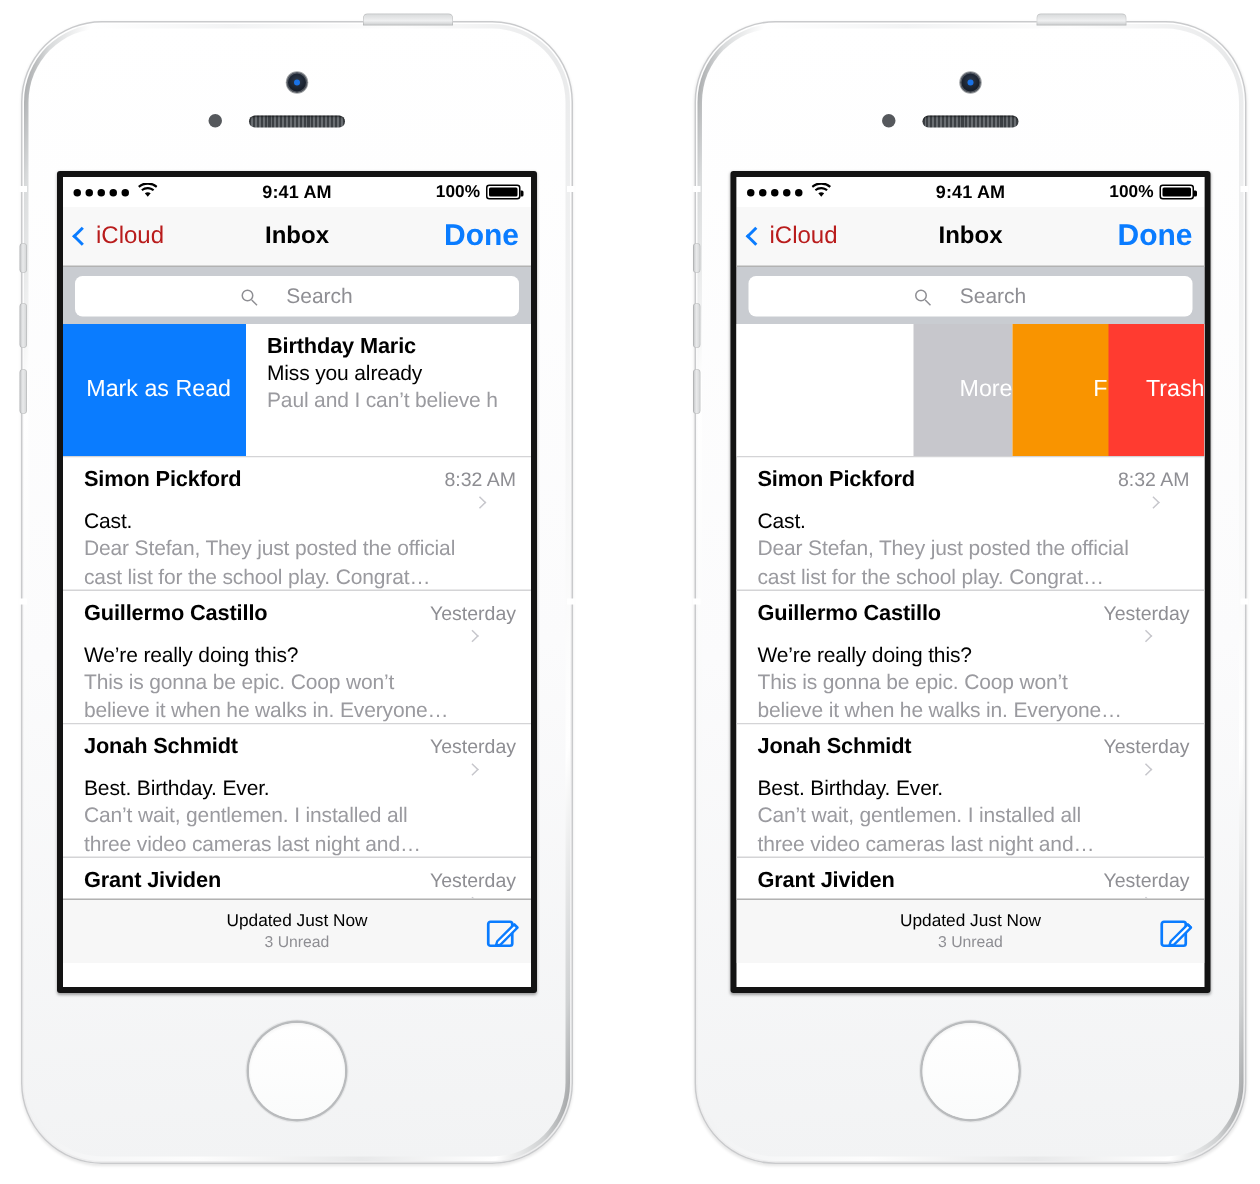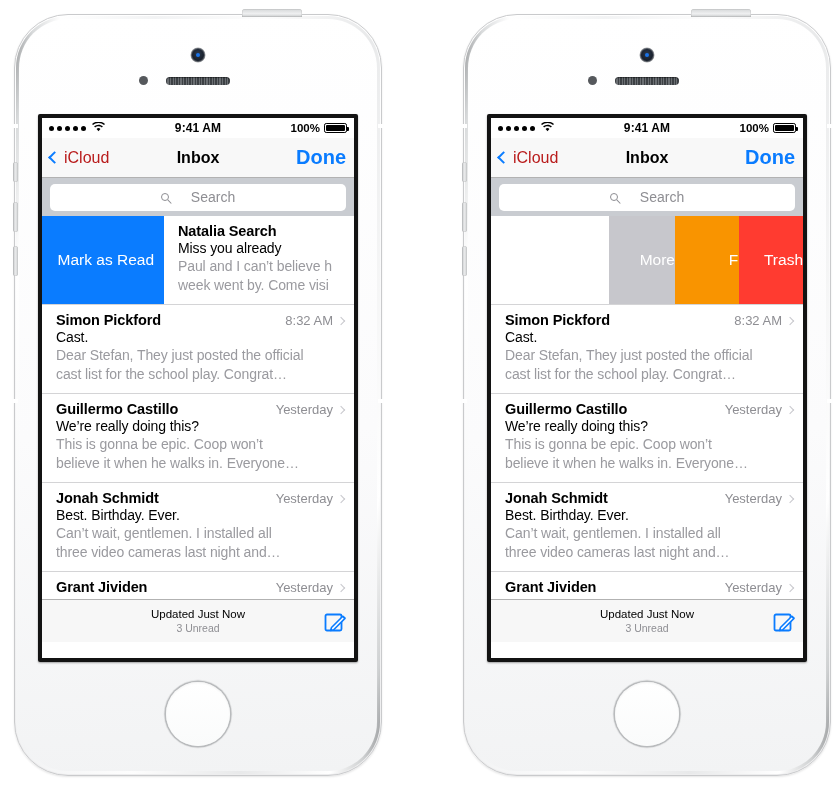--- a/index.html
+++ b/index.html
@@ -177,21 +177,21 @@
   
   .list{ background:#fff; }
   .row{
     position:relative; padding:7px 10px 8px 14px;
     border-bottom:.5px solid #d4d4d6; background:#fff;
     overflow:hidden; height:89px;
   }
   .row.short{ height:27px; border-bottom:none; padding-bottom:0; }
   .row-head{ display:flex; align-items:baseline; }
   .sender{ font-size:14.5px; font-weight:bold; color:#000; flex:1; letter-spacing:-.1px; }
-  .meta{ display:flex; align-items:center; gap:5px; color:#8e8e93; font-size:13px; }
+  .meta{ display:flex; align-items:center; gap:5px; color:#8e8e93; font-size:13px;flex-direction:column; }
   .chev-right{
     width:6px; height:6px; border-top:1.6px solid #c7c7cc; border-right:1.6px solid #c7c7cc;
     transform:rotate(45deg); display:inline-block;
   }
   .subject{ font-size:14px; color:#000; margin-top:1px; letter-spacing:-.1px; }
   .preview{ font-size:14px; color:#9a9a9f; line-height:1.32; margin-top:1px; letter-spacing:-.1px; }
 
   
   .swipe-row{
     position:relative; height:89px; border-bottom:.5px solid #d4d4d6;
@@ -302,24 +302,23 @@
           </div>
         </div>
 
         <div class="list">
 
           <div class="swipe-row">
             <div class="action act-markread">
               <span>Mark as Read</span>
             </div>
             <div class="swipe-content">
-              <div class="sender">Natalia Search</div>
+              <div class="sender">Birthday Maric</div>
               <div class="subject">Miss you already</div>
               <div class="preview">Paul and I can’t believe h</div>
-              <div class="preview">week went by. Come visi</div>
             </div>
           </div>
 
           <div class="row">
             <div class="row-head">
               <span class="sender">Simon Pickford</span>
               <span class="meta">
                 <span>8:32 AM</span>
                 <i class="chev-right"></i>
               </span>

